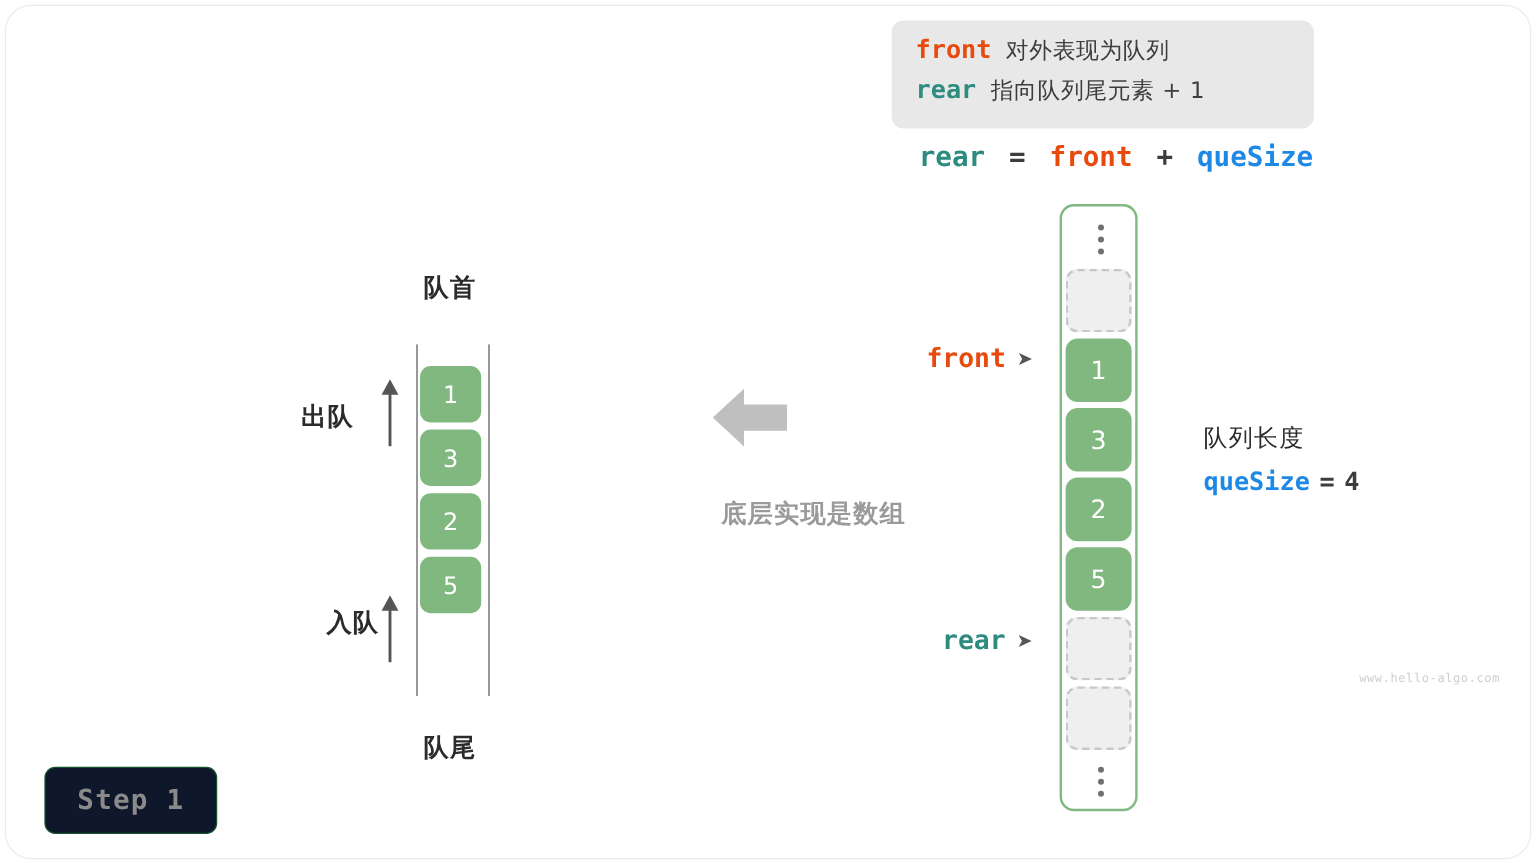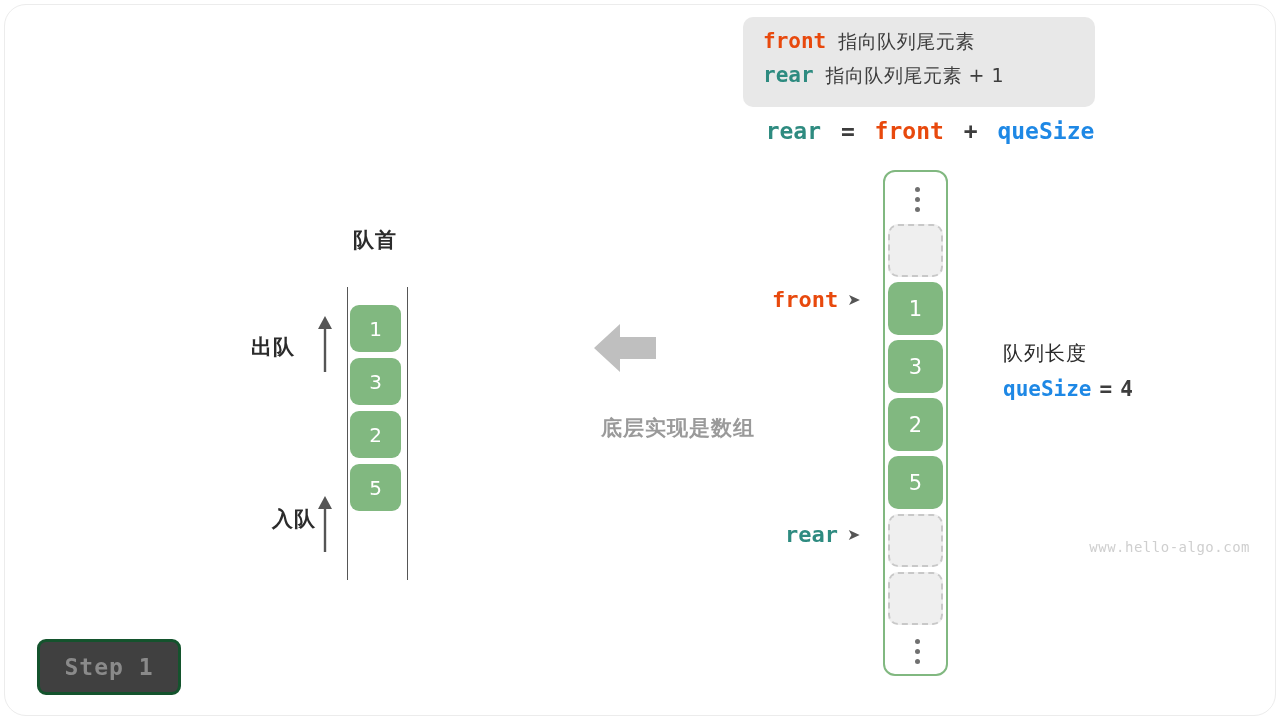--- a/index.html
+++ b/index.html
@@ -249,21 +249,21 @@
     color: #555555;
     line-height: 1;
   }
   #ptr-front { left: 772px; top: 287px; color: #e8490d; }
   #ptr-rear  { left: 785px; top: 522px; color: #2e8b80; }
 
   
   #size-block {
     position: absolute;
     left: 1003px;
-    top: 340px;
+    top: 352px;
     white-space: nowrap;
   }
   #size-block .size-title {
     font-family: "DejaVu Sans", "Liberation Sans", sans-serif;
     font-size: 20px;
     color: #2b2b2b;
     letter-spacing: 1px;
     margin-bottom: 10px;
   }
   #size-block .size-expr {
@@ -278,71 +278,72 @@
   #size-block .size-expr .eq { margin: 0 8px; }
 
   
   #step-badge {
     position: absolute;
     left: 37px;
     top: 639px;
     width: 144px;
     height: 56px;
     box-sizing: border-box;
-    background: #404040;
-    border: 3px solid #14532d;
+    background: #0f172a;
+    border: 1px solid #14532d;
     border-radius: 9px;
     display: flex;
     align-items: center;
     justify-content: center;
     font-family: "DejaVu Sans Mono", "Liberation Mono", monospace;
     font-weight: bold;
     font-size: 23px;
     color: #8a8a8a;
     letter-spacing: 1px;
   }
 
   
   #watermark {
     position: absolute;
     right: 30px;
-    bottom: 21px;
-    font-family: "DejaVu Sans Mono", "Liberation Mono", monospace;
-    font-size: 14px;
+    bottom: 5px;
+    font-family: "DejaVu Sans Mono", "Liberation Mono", monospace;
+    font-size: 10px;
     color: #cfcfcf;
     letter-spacing: 0.5px;
   }
 </style>
 </head>
 <body>
 
 <div id="canvas">
 
   <div id="frame"></div>
 
   <div id="info-box">
     <div class="info-line">
       <span class="kw kw-front">front</span>
-      <span class="txt">指向队列尾元素</span>
+      <span class="txt">对外表现为队列</span>
     </div>
     <div class="info-line">
       <span class="kw kw-rear">rear</span>
       <span class="txt">指向队列尾元素 + 1</span>
     </div>
   </div>
 
   <div id="queue-head-label">队首</div>
 
   <div id="formula">
     <span class="kw-rear">rear</span>
     <span class="op">=</span>
     <span class="kw-front">front</span>
     <span class="op">+</span>
     <span class="kw-size">queSize</span>
   </div>
+  <div id="queue-tail-label">队尾</div>
 
   <div class="rail" id="rail-left"></div>
   <div class="rail" id="rail-right"></div>
 
   <div class="q-cell" style="top:305px">1</div>
   <div class="q-cell" style="top:358px">3</div>
   <div class="q-cell" style="top:411px">2</div>
   <div class="q-cell" style="top:464px">5</div>
 
   <div class="op-label" id="label-dequeue">出队</div>

